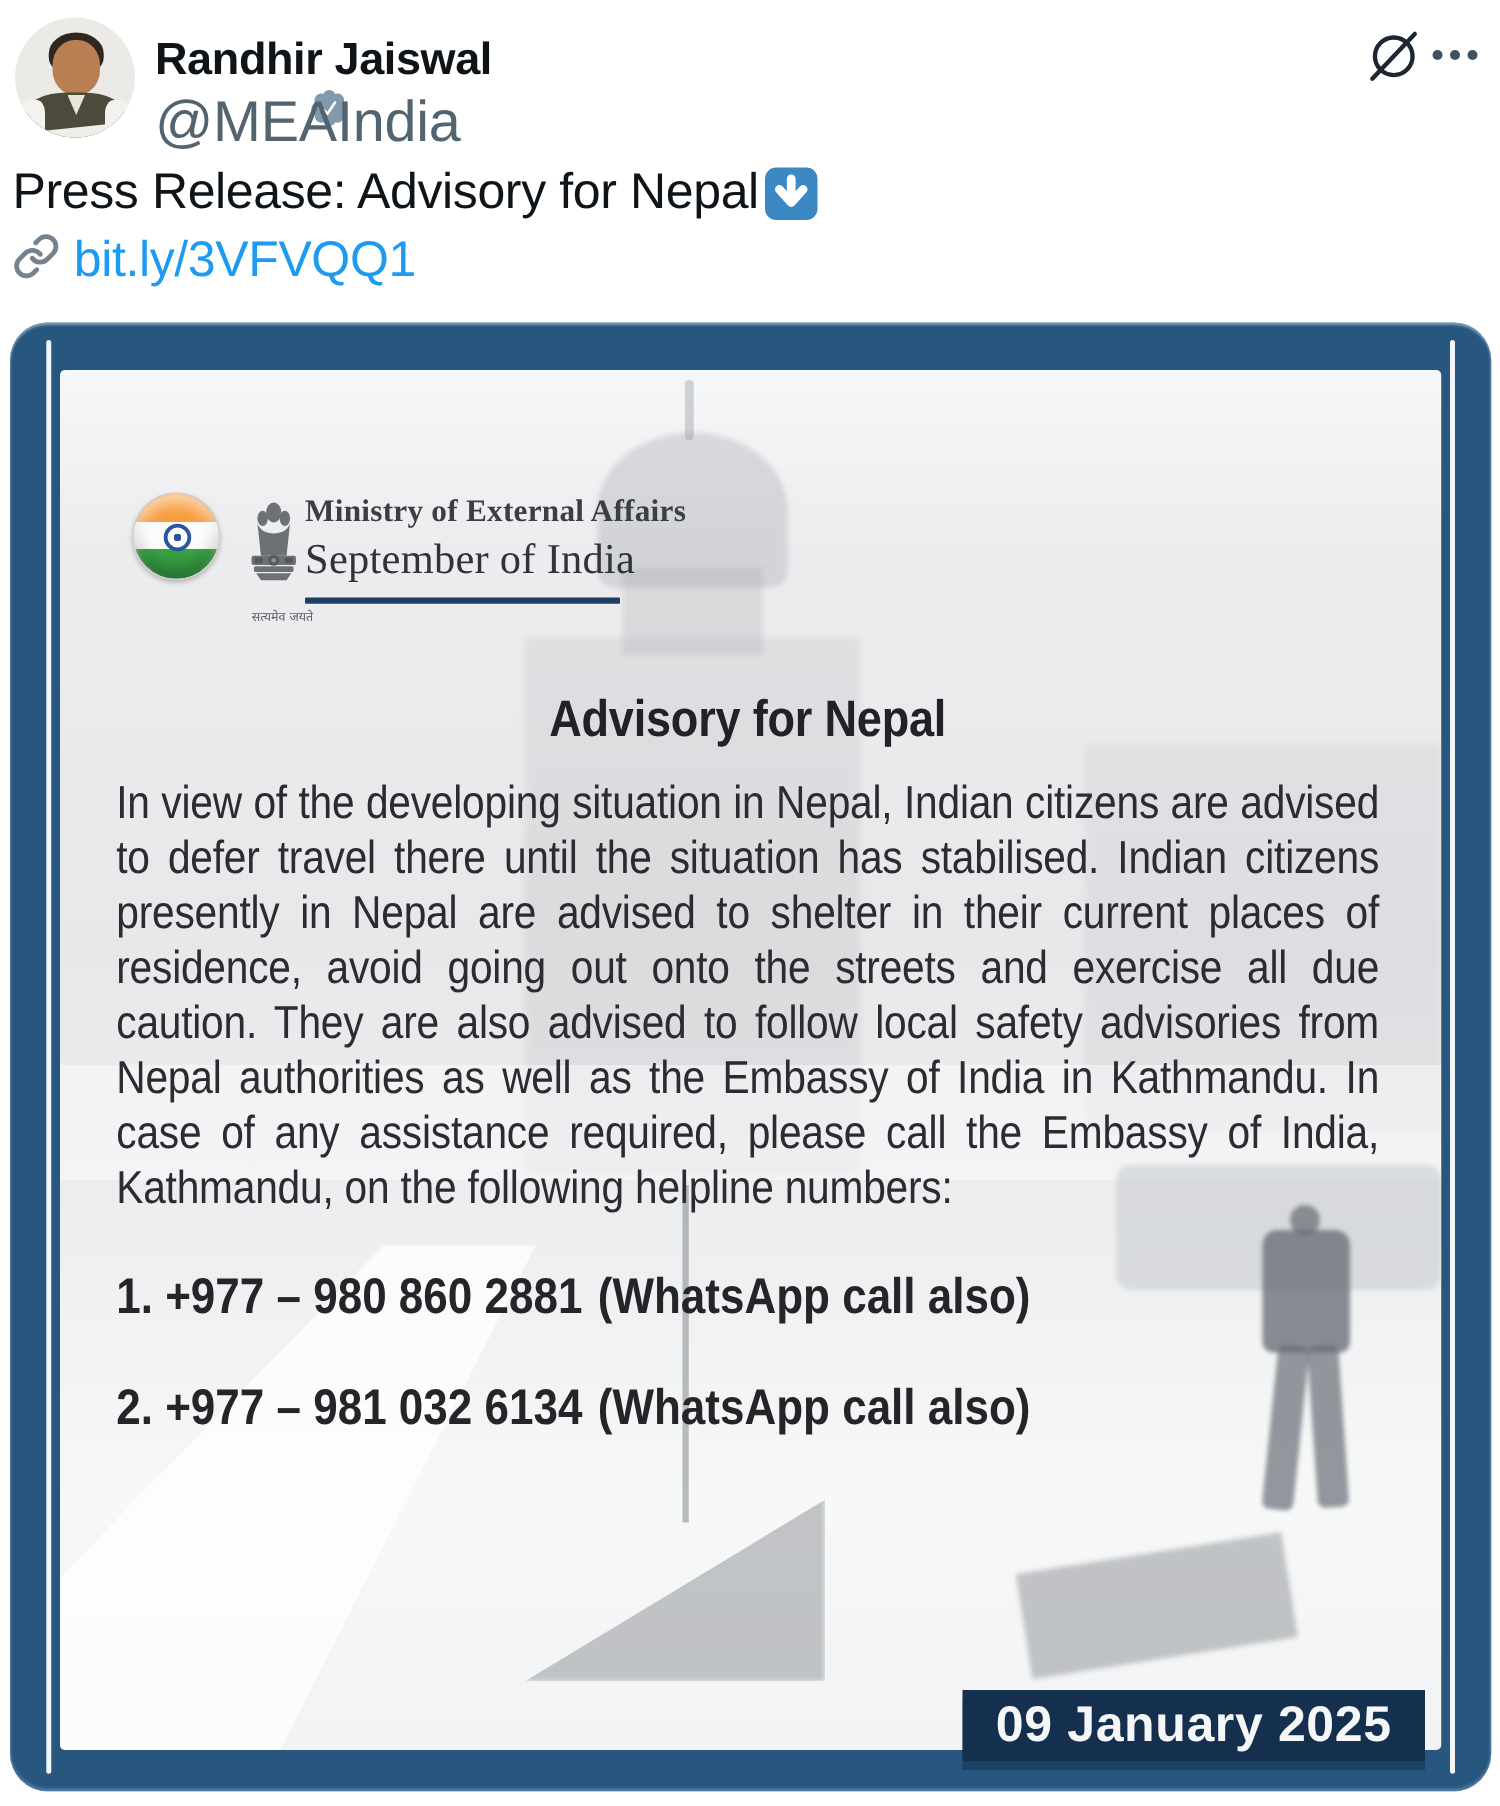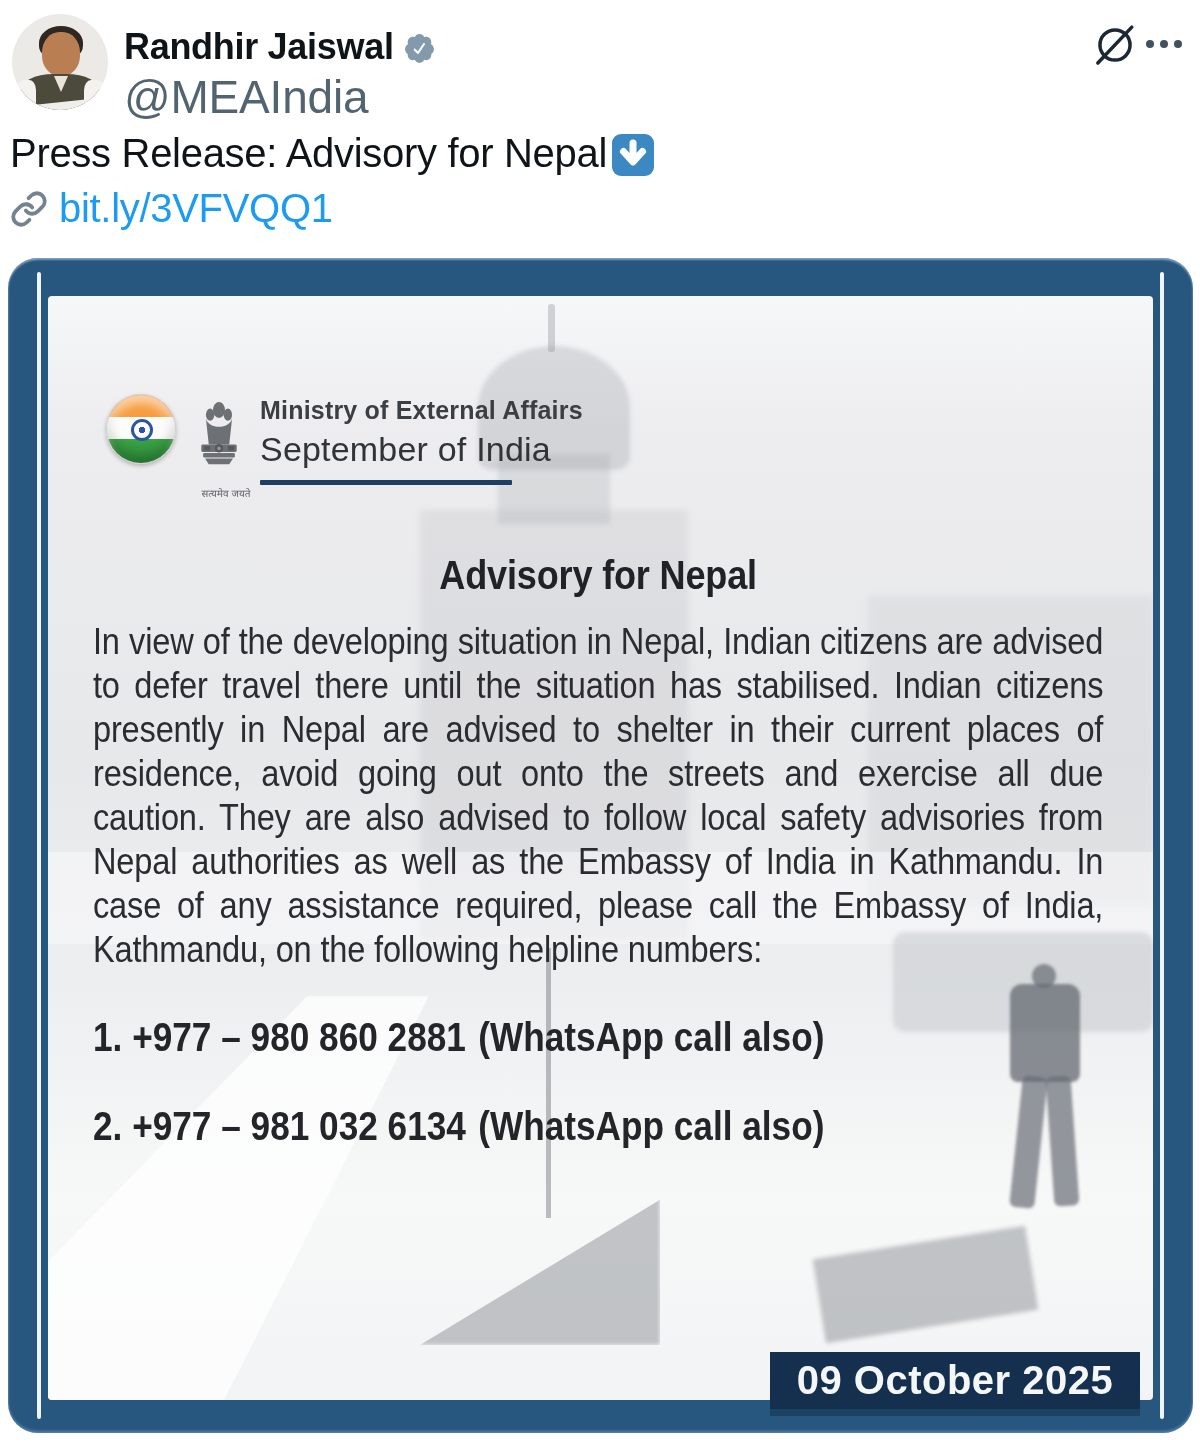--- a/index.html
+++ b/index.html
@@ -16,38 +16,38 @@
     border-radius:50%; overflow:hidden; background:#eceae6;
   }
   .av-hair { position:absolute; left:27px; top:12px; width:44px; height:34px; background:#2e2722; border-radius:50% 50% 42% 42%; }
   .av-face { position:absolute; left:30px; top:18px; width:38px; height:44px; background:#b97f52; border-radius:46%; }
   .av-body { position:absolute; left:8px; top:60px; width:80px; height:40px; background:#4c4a3a; border-radius:42% 42% 0 0; }
   .av-shirt-l { position:absolute; left:2px; top:66px; width:22px; height:34px; background:#f3f2ef; border-radius:50% 30% 0 0; }
   .av-shirt-r { position:absolute; left:72px; top:66px; width:24px; height:34px; background:#f3f2ef; border-radius:30% 50% 0 0; }
   .av-collar { position:absolute; left:42px; top:62px; width:14px; height:16px; background:#e9e3da; clip-path:polygon(0 0,100% 0,50% 100%); }
   .av-arm { position:absolute; left:18px; top:88px; width:62px; height:12px; background:#efeeea; border-radius:6px; transform:rotate(-6deg); }
 
-  .name-row { position:absolute; left:124px; top:26px; display:flex; align-items:center; }
+  .name-row { position:absolute; left:124px; top:26px; display:flex; align-items:center;flex-direction:column; }
   .author { font-size:36px; font-weight:700; color:#0f1419; letter-spacing:-0.3px; }
   .badge { width:33px; height:33px; margin-left:9px; margin-top:2px; }
   .handle { position:absolute; left:124px; top:70px; font-size:46px; color:#536471; letter-spacing:-0.2px; }
 
   .grok-btn { position:absolute; left:1094px; top:24px; width:42px; height:42px; cursor:pointer; }
   .more-btn { position:absolute; left:1146px; top:36px; width:44px; height:16px; display:flex; align-items:center; gap:6px; cursor:pointer; }
   .dot { width:8px; height:8px; border-radius:50%; background:#42515f; }
 
   
   .tweet-text {
     position:absolute; left:10px; top:128px; width:1150px;
     font-size:40px; color:#0f1419; letter-spacing:-0.3px; line-height:50px;
     display:flex; align-items:flex-end;
   }
   .emoji-down { width:46px; height:46px; margin-left:3px; flex:0 0 auto; }
 
-  .link-row { position:absolute; left:10px; top:186px; display:flex; align-items:center; }
+  .link-row { position:absolute; left:10px; top:186px; display:flex; align-items:flex-start; }
   .link-icon { width:38px; height:38px; margin-right:11px; }
   .link-text { font-size:40px; color:#1d9bf0; letter-spacing:-0.3px; text-decoration:none; cursor:pointer; }
 
   
   .card {
     position:absolute; left:8px; top:258px; width:1185px; height:1175px;
     background:#27567f; border-radius:30px;
     box-shadow: inset 0 2px 2px rgba(196,219,238,.55), inset 0 -2px 3px rgba(150,185,214,.45);
     cursor:pointer;
   }
@@ -89,21 +89,21 @@
   }
   .chakra {
     position:absolute; left:24px; top:24px; width:22px; height:22px; border-radius:50%;
     border:3px solid #2a55a0; background:radial-gradient(circle,#2a55a0 0 3px, rgba(255,255,255,.9) 3px);
   }
   .emblem-box { position:absolute; left:143px; top:94px; width:56px; height:96px; }
   .motto {
     position:absolute; left:135px; top:190px; width:86px; text-align:center;
     font-family:"DejaVu Sans",sans-serif; font-size:10px; color:#5d6065;
   }
-  .org { position:absolute; left:212px; top:100px; width:560px; }
+  .org { position:absolute; left:196px; top:100px; width:560px;font-family:Liberation Serif, serif; }
   .org-l1 { font-size:25px; font-weight:600; color:#3b3e42; letter-spacing:.2px; }
   .org-l2 { font-size:34px; font-weight:500; color:#303338; margin-top:5px; letter-spacing:.2px; }
   .org-rule { width:252px; height:5px; background:#1d3f63; margin-top:11px; border-radius:1px; }
 
   
   .advisory {
     position:absolute; left:45px; top:255px; width:1148px;
     transform:scaleX(0.88); transform-origin:0 0;
   }
   .adv-title { text-align:center; font-size:41px; line-height:48px; font-weight:700; color:#202228; letter-spacing:-0.2px; }
@@ -232,14 +232,14 @@
       <div class="adv-body">In view of the developing situation in Nepal, Indian citizens are advised to defer travel there until the situation has stabilised. Indian citizens presently in Nepal are advised to shelter in their current places of residence, avoid going out onto the streets and exercise all due caution. They are also advised to follow local safety advisories from Nepal authorities as well as the Embassy of India in Kathmandu. In case of any assistance required, please call the Embassy of India, Kathmandu, on the following helpline numbers:</div>
       <div class="helpline">
         <span class="pn">1. +977 – 980 860 2881</span><span class="pw">(WhatsApp call also)</span>
       </div>
       <div class="helpline">
         <span class="pn">2. +977 – 981 032 6134</span><span class="pw">(WhatsApp call also)</span>
       </div>
     </div>
   </div>
 
-  <div class="date-badge">09 October 2025</div>
+  <div class="date-badge">09 January 2025</div>
 </div>
 
 </body></html>

